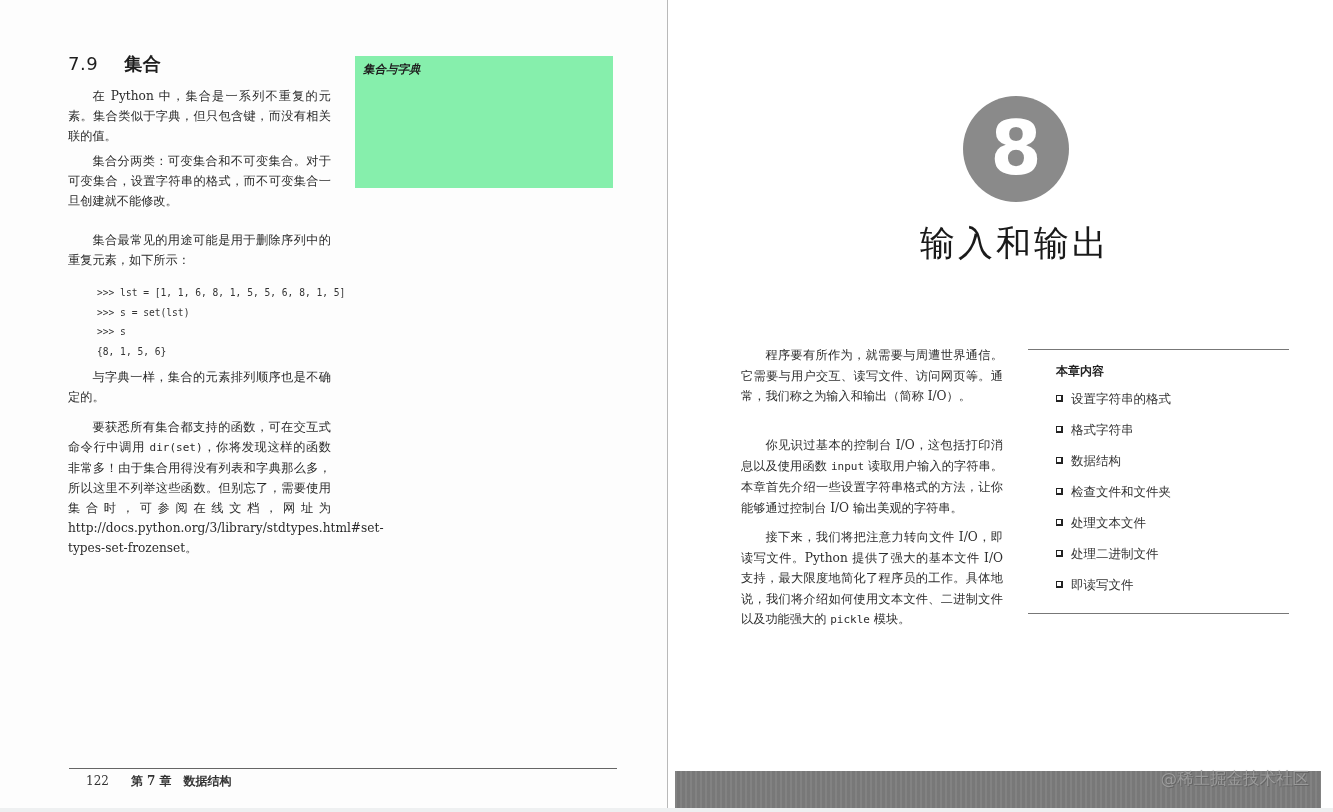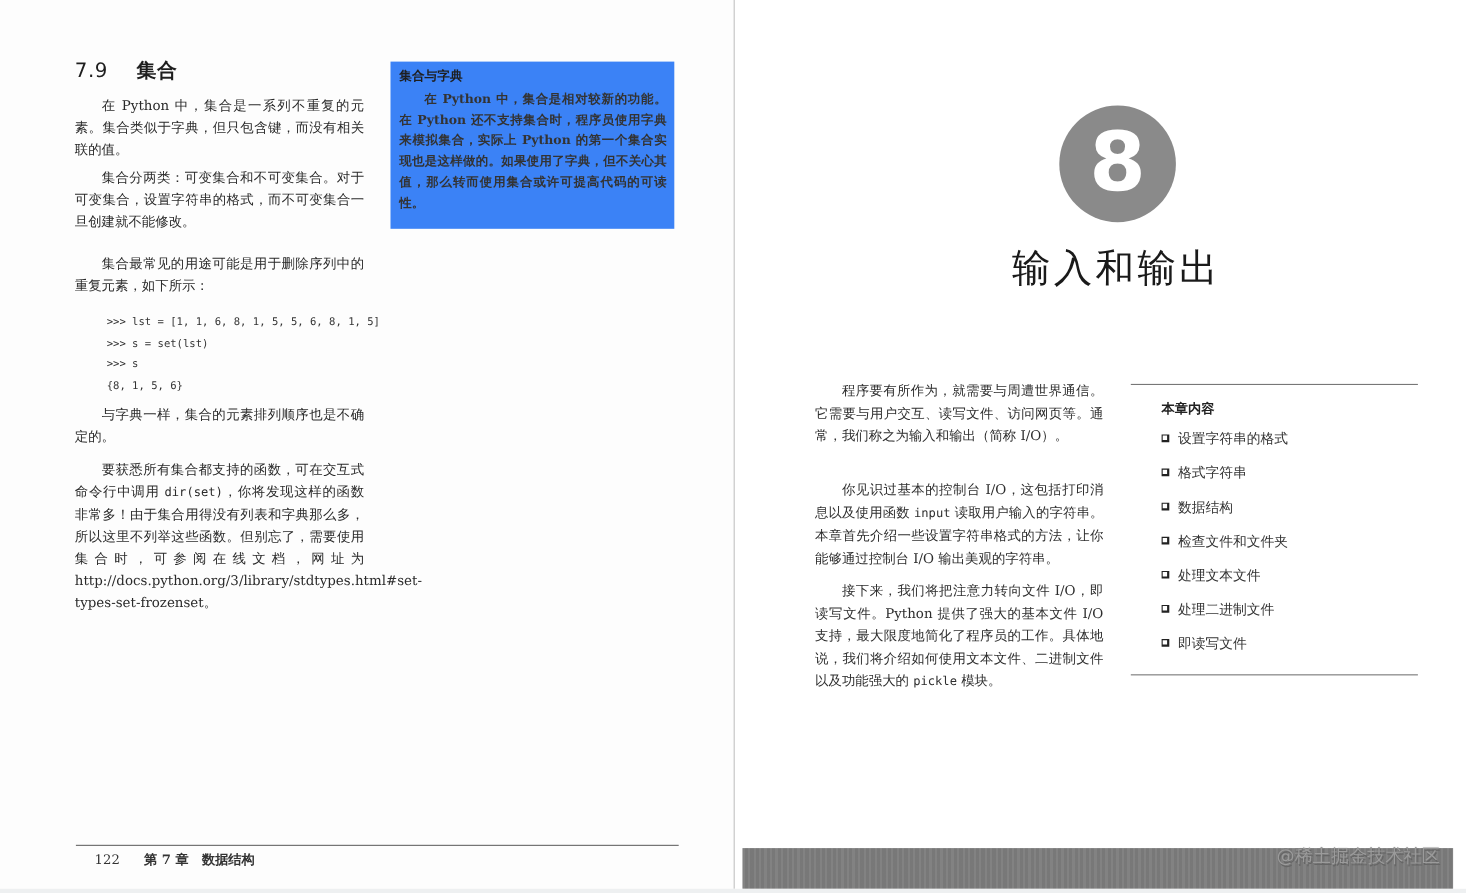--- a/index.html
+++ b/index.html
@@ -23,22 +23,22 @@
     .body-col { position: absolute; left: 68px; width: 263px; font-size: 12.2px; line-height: 20px; }
     .para { margin: 0; text-indent: 2em; text-align: justify; }
     .mono { font-family: "DejaVu Sans Mono", "Liberation Mono", monospace; font-size: 11px; }
     .code-block {
       position: absolute; left: 97px; top: 283px;
       font-family: "DejaVu Sans Mono", "Liberation Mono", monospace;
       font-size: 9.6px; line-height: 19.5px; color: #333; white-space: pre;
     }
 
     .sidebar-box {
-      position: absolute; left: 355px; top: 56px; width: 258px; height: 152px;
-      background: #3b82f6; box-sizing: border-box; padding: 6px 7px 0 8px;
+      position: absolute; left: 355px; top: 56px; width: 258px; height: 132px;
+      background: #86efac; box-sizing: border-box; padding: 6px 7px 0 8px; font-style: italic;
     }
     .sidebar-title {
       font-family: "DejaVu Sans", "Liberation Sans", sans-serif;
       font-size: 11.5px; font-weight: bold; color: #1e1e1e; margin-bottom: 4px;
     }
     .sidebar-text {
       font-size: 11.3px; line-height: 18.7px; text-indent: 2em; text-align: justify;
       font-weight: bold; color: #333;
     }
 
@@ -110,21 +110,20 @@
 
   <div class="body-col" style="top:367px;">
     <p class="para">与字典一样，集合的元素排列顺序也是不确定的。</p>
   </div>
   <div class="body-col" style="top:417px;">
     <p class="para"><span>要获悉所有集合都支持的函数，可在交互式命令行中调用 </span><span class="mono">dir(set)</span><span>，你将发现这样的函数非常多！由于集合用得没有列表和字典那么多，所以这里不列举这些函数。但别忘了，需要使用集合时，可参阅在线文档，网址为 http://docs.python.org/3/library/stdtypes.html#set-types-set-frozenset。</span></p>
   </div>
 
   <div class="sidebar-box">
     <div class="sidebar-title">集合与字典</div>
-    <div class="sidebar-text">在 Python 中，集合是相对较新的功能。在 Python 还不支持集合时，程序员使用字典来模拟集合，实际上 Python 的第一个集合实现也是这样做的。如果使用了字典，但不关心其值，那么转而使用集合或许可提高代码的可读性。</div>
   </div>
 
   <div class="footer-rule-left"></div>
   <div class="footer-left">
     <span class="page-num">122</span><span class="chapter-ref">第 7 章　数据结构</span>
   </div>
 </div>
 
 <div class="spine"></div>
 

